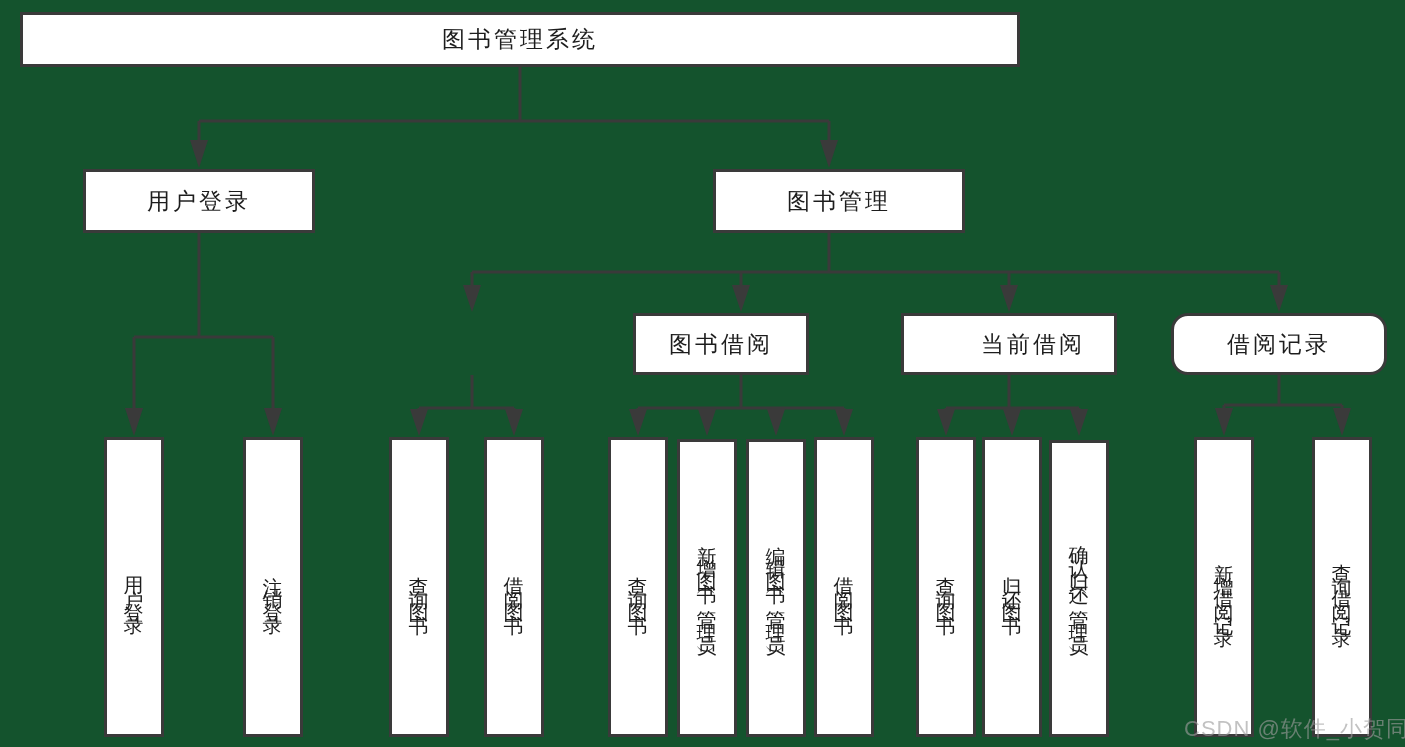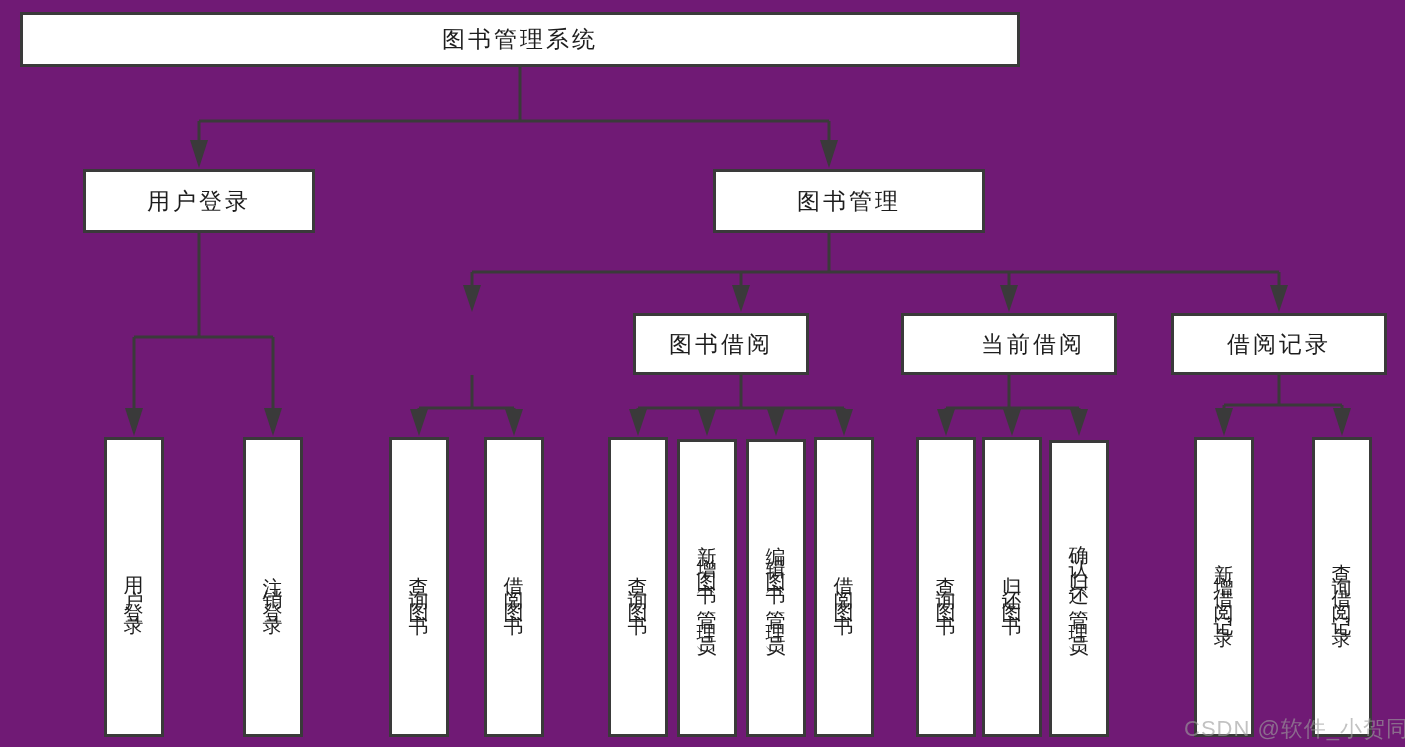--- a/index.html
+++ b/index.html
@@ -4,21 +4,21 @@
 <style>
   html, body {
     margin: 0;
     padding: 0;
     background: #ffffff;
   }
   .canvas {
     position: relative;
     width: 1405px;
     height: 747px;
-    background: #701a75;
+    background: #14532d;
     font-family: "Liberation Sans", sans-serif;
     overflow: hidden;
   }
   .connectors {
     position: absolute;
     left: 0;
     top: 0;
     width: 1405px;
     height: 747px;
   }
@@ -115,31 +115,31 @@
     </g>
   </svg>
 
   <div class="box" style="left:20px; top:12px; width:1000px; height:55px;">
     <span class="hl">图书管理系统</span>
   </div>
 
   <div class="box" style="left:83px; top:169px; width:232px; height:64px;">
     <span class="hl">用户登录</span>
   </div>
-  <div class="box" style="left:713px; top:169px; width:272px; height:64px;">
+  <div class="box" style="left:713px; top:169px; width:252px; height:64px;">
     <span class="hl">图书管理</span>
   </div>
 
   <div class="box" style="left:633px; top:313px; width:176px; height:62px;">
     <span class="hl">图书借阅</span>
   </div>
   <div class="box" style="left:901px; top:313px; width:216px; height:62px;padding-left:48px;">
     <span class="hl">当前借阅</span>
   </div>
-  <div class="box" style="left:1171px; top:313px; width:216px; height:62px;">
+  <div class="box" style="left:1171px; top:313px; width:216px; height:62px;border-radius:17px;">
     <span class="hl">借阅记录</span>
   </div>
 
   <div class="box" style="left:104px; top:437px; width:60px; height:300px;">
     <span class="vl">用户登录</span>
   </div>
   <div class="box" style="left:243px; top:437px; width:60px; height:300px;">
     <span class="vl">注销登录</span>
   </div>
 

